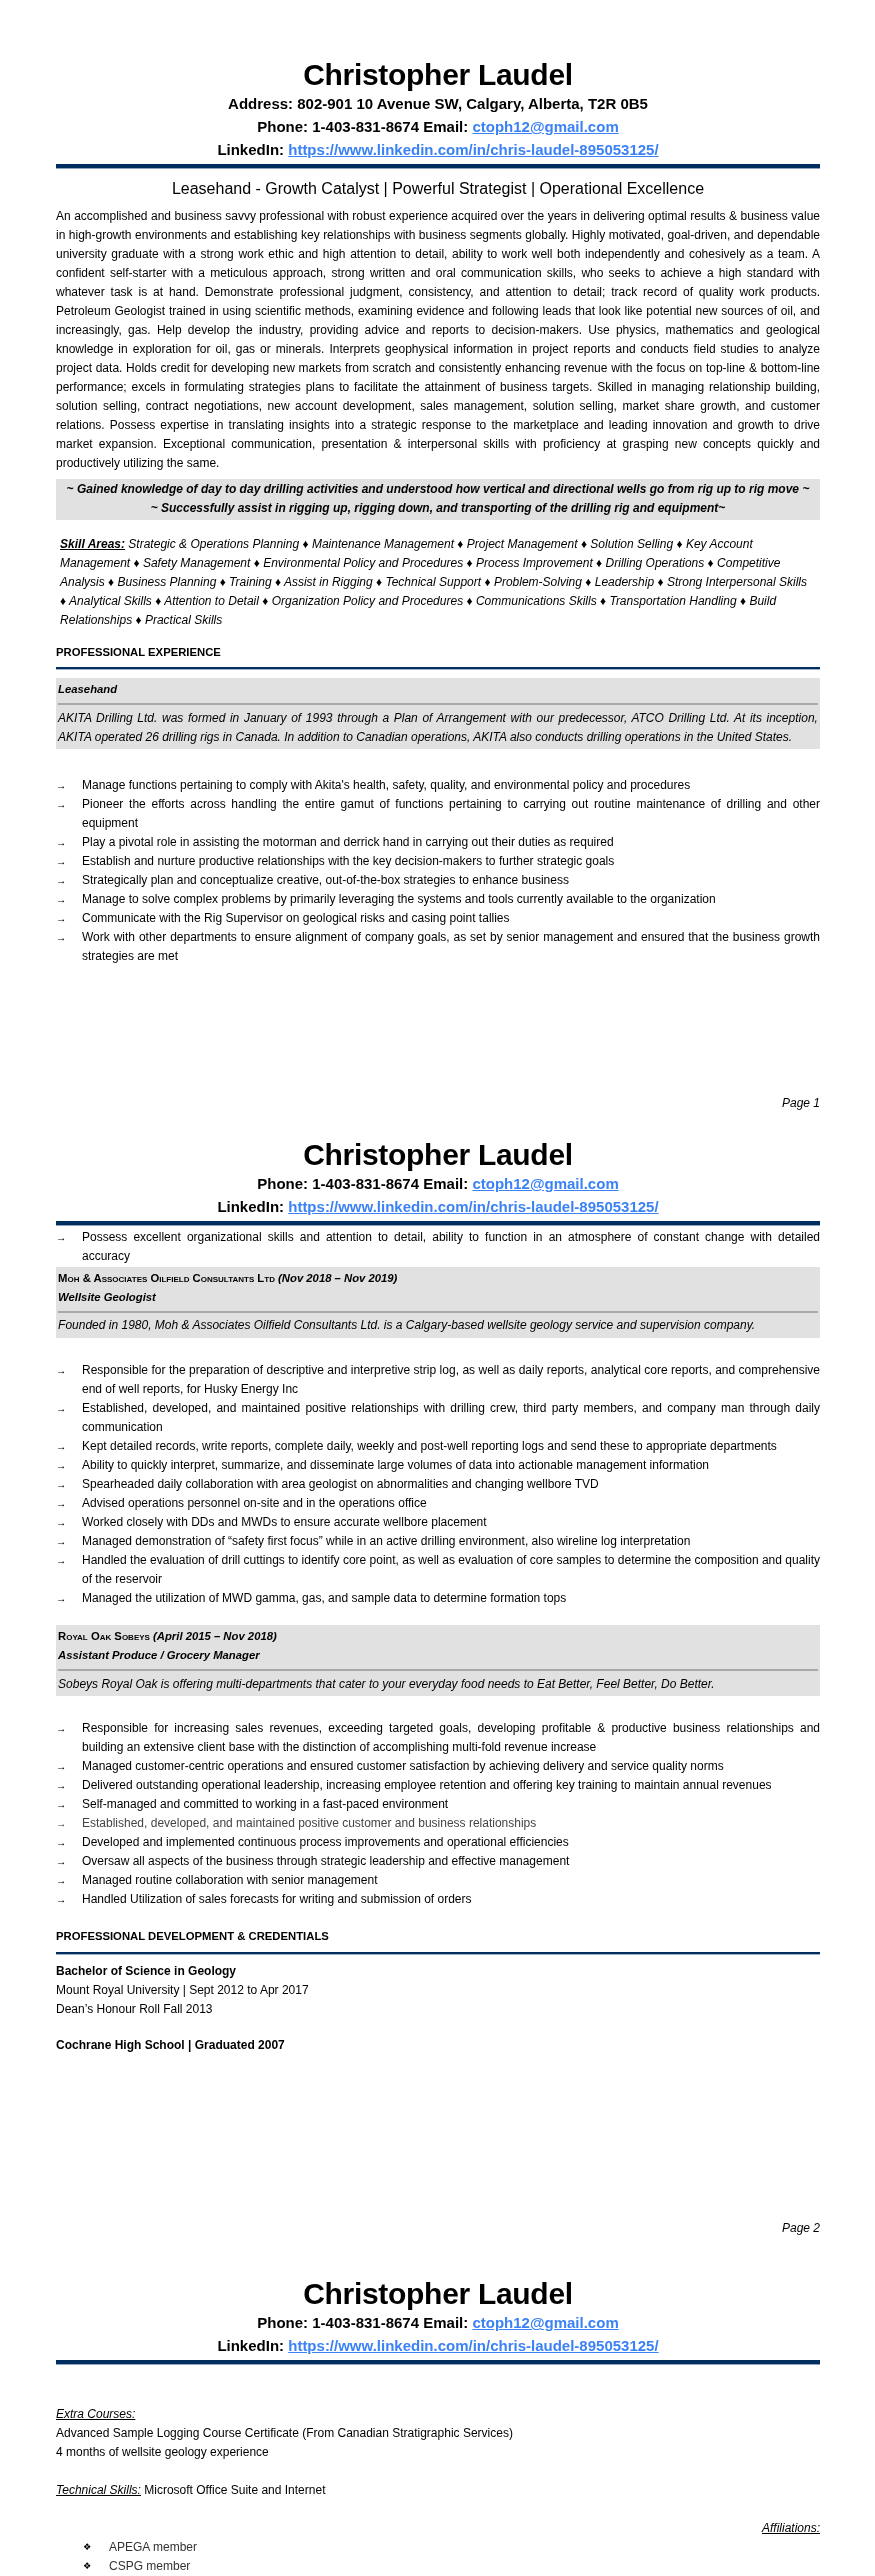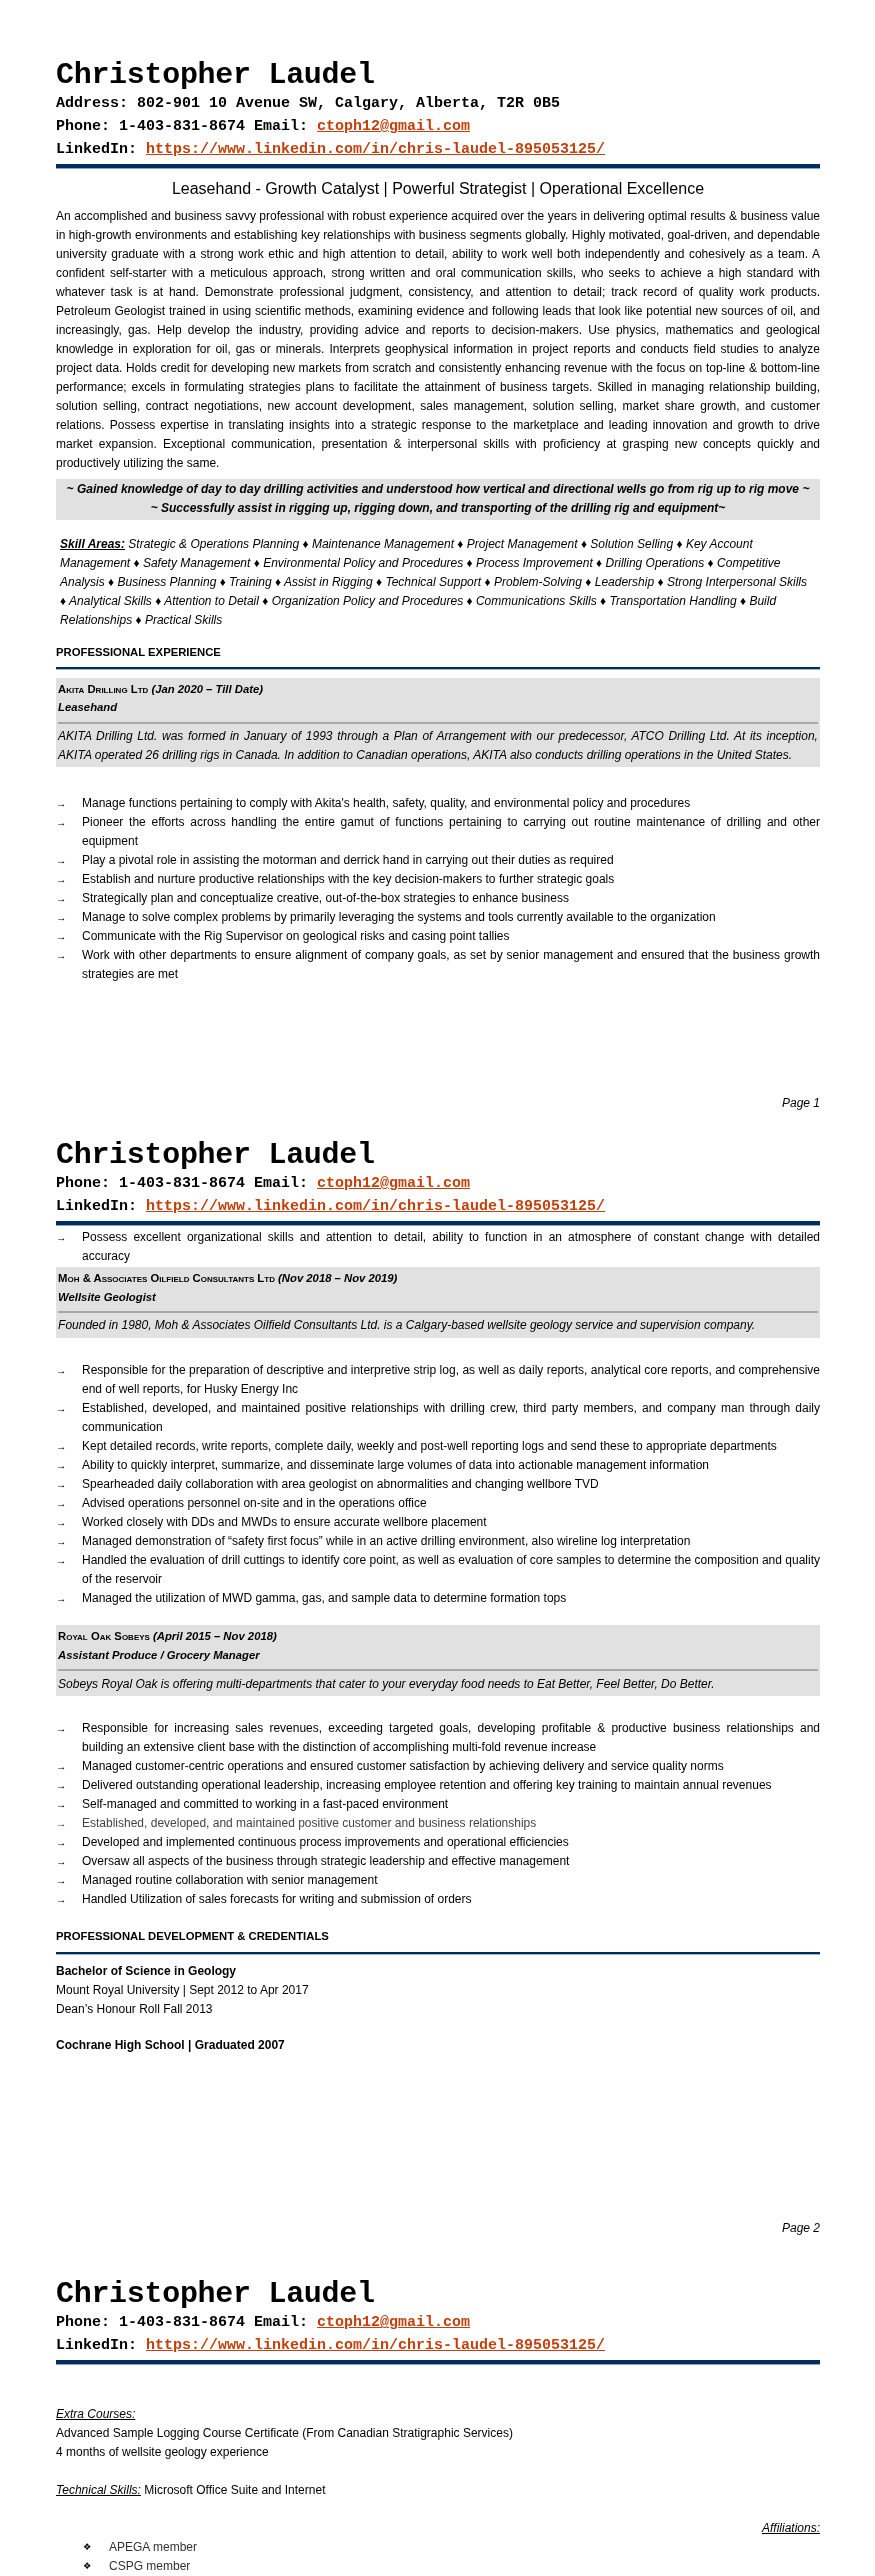--- a/index.html
+++ b/index.html
@@ -3,24 +3,24 @@
 <meta charset="utf-8">
 <style>
   html, body { margin: 0; padding: 0; background: #ffffff; }
   body { width: 876px; height: 3400px; position: relative; overflow: hidden; color: #000; }
   .page { position: absolute; left: 0; width: 876px; height: 1133px; }
   .p1 { top: 0; }
   .p2 { top: 1133px; }
   .p3 { top: 2267px; }
   .content { position: absolute; left: 56px; width: 764px; }
 
-  .hdr { font-family: Liberation Mono, monospace; font-weight: bold; color: #000; }
+  .hdr { text-align: center; font-family: Liberation Sans, sans-serif; font-weight: bold; color: #000; }
   .name { font-size: 30px; line-height: 34px; letter-spacing: -0.3px; }
   .hline { font-size: 15px; line-height: 23px; }
-  .hline a { color: #c2410c; text-decoration: underline; }
+  .hline a { color: #3b82f6; text-decoration: underline; }
   .rule { height: 3.6px; background: #002e5f; border-bottom: 0.5px solid #8ea4bf; margin-top: 3.1px; }
   .tagline { text-align: center; font-family: "Liberation Sans", sans-serif; font-weight: normal; font-size: 16px; line-height: 20.6px; margin-top: 10px; }
   .summary { font-family: "Liberation Sans", sans-serif; font-size: 12px; line-height: 19px; text-align: justify; margin-top: 8.2px; }
   .graybox { background: #e1e1e1; }
   .highlights { text-align: center; font-family: "Liberation Sans", sans-serif; font-weight: bold; font-style: italic; font-size: 12px; line-height: 19px; padding: 1px 2.1px 2.1px; margin-top: 5.2px; }
   .skills { font-family: "Liberation Sans", sans-serif; font-style: italic; font-size: 12px; line-height: 19px; text-align: left; margin-top: 15.5px; padding: 0 4.1px; }
   .skills .lbl { font-weight: bold; text-decoration: underline; }
   .sechead { font-family: "Liberation Sans", sans-serif; font-weight: bold; font-size: 11.3px; line-height: 15.5px; margin-top: 9.3px; }
   .secrule { height: 2.1px; background: #002e5f; border-bottom: 0.5px solid #9fb2c8; margin-top: 7.2px; }
 
@@ -70,21 +70,20 @@
 
     <div class="skills">
       <span class="lbl">Skill Areas:</span>
       <span id="skills-list"><span> Strategic &amp; Operations Planning</span><span> ♦ </span><span>Maintenance Management</span><span> ♦ </span><span>Project Management</span><span> ♦ </span><span>Solution Selling</span><span> ♦ </span><span>Key Account Management</span><span> ♦ </span><span>Safety Management</span><span> ♦ </span><span>Environmental Policy and Procedures</span><span> ♦ </span><span>Process Improvement</span><span> ♦ </span><span>Drilling Operations</span><span> ♦ </span><span>Competitive Analysis</span><span> ♦ </span><span>Business Planning</span><span> ♦ </span><span>Training</span><span> ♦ </span><span>Assist in Rigging</span><span> ♦ </span><span>Technical Support</span><span> ♦ </span><span>Problem-Solving</span><span> ♦ </span><span>Leadership</span><span> ♦ </span><span>Strong Interpersonal Skills</span><span> ♦ </span><span>Analytical Skills</span><span> ♦ </span><span>Attention to Detail</span><span> ♦ </span><span>Organization Policy and Procedures</span><span> ♦ </span><span>Communications Skills</span><span> ♦ </span><span>Transportation Handling</span><span> ♦ </span><span>Build Relationships</span><span> ♦ </span><span>Practical Skills</span></span>
     </div>
 
     <div class="sechead" style="margin-top:14.4px;">PROFESSIONAL EXPERIENCE</div>
     <div class="secrule"></div>
 
     <div class="job" style="margin-top:7.2px;">
-      <div class="co"><span class="cn">Akita Drilling Ltd</span><span class="dt"> (Jan 2020 – Till Date)</span></div>
       <div class="role">Leasehand</div>
       <div class="jrule"></div>
       <div class="desc">AKITA Drilling Ltd. was formed in January of 1993 through a Plan of Arrangement with our predecessor, ATCO Drilling Ltd. At its inception, AKITA operated 26 drilling rigs in Canada. In addition to Canadian operations, AKITA also conducts drilling operations in the United States.</div>
     </div>
 
     <ul class="arrows" style="margin-top:27px;">
       <li><span class="ar">→</span><span>Manage functions pertaining to comply with Akita's health, safety, quality, and environmental policy and procedures</span></li>
       <li><span class="ar">→</span><span>Pioneer the efforts across handling the entire gamut of functions pertaining to carrying out routine maintenance of drilling and other equipment</span></li>
       <li><span class="ar">→</span><span>Play a pivotal role in assisting the motorman and derrick hand in carrying out their duties as required</span></li>
       <li><span class="ar">→</span><span>Establish and nurture productive relationships with the key decision-makers to further strategic goals</span></li>

